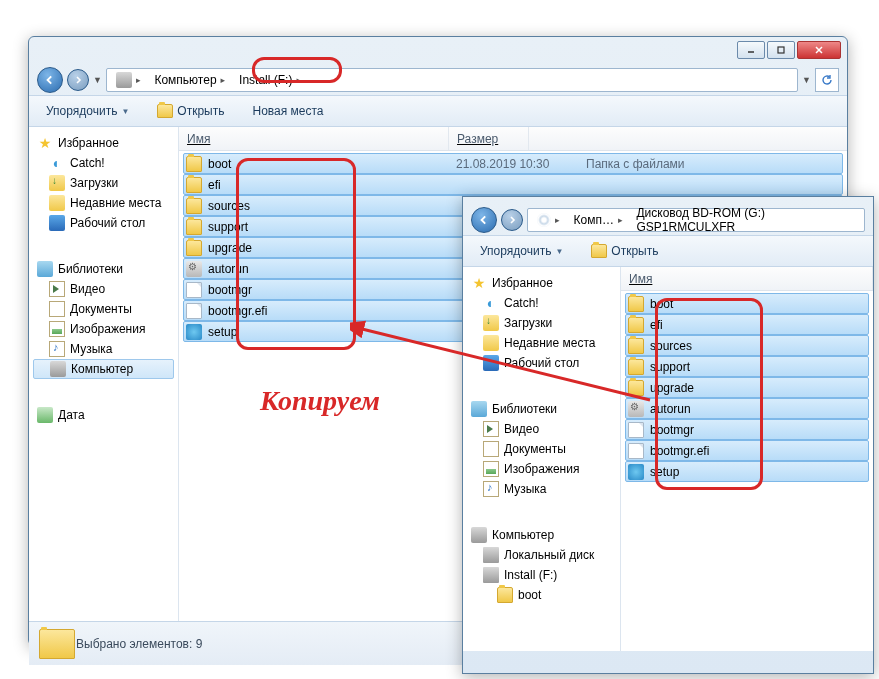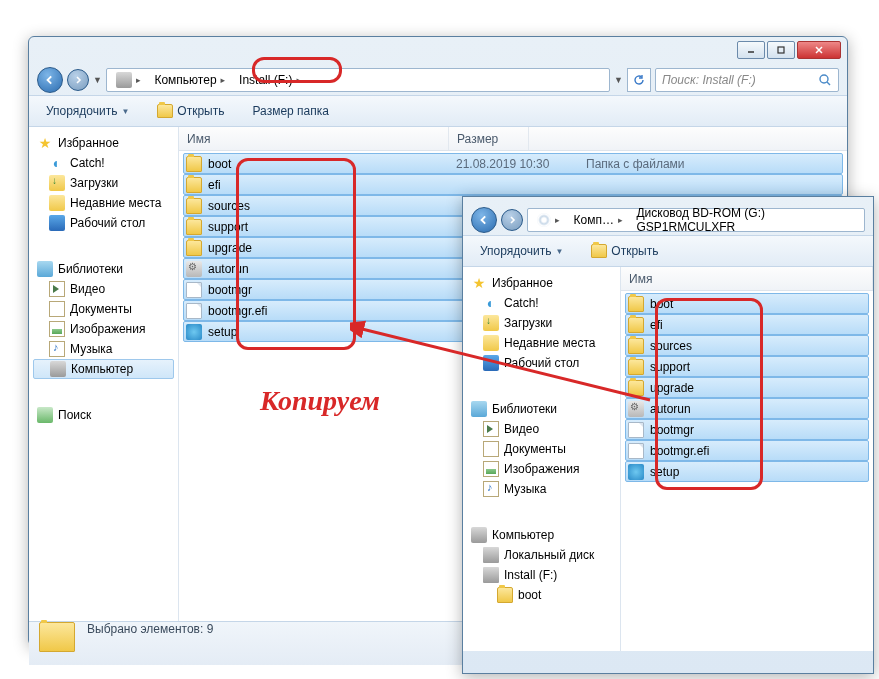--- a/index.html
+++ b/index.html
@@ -31,29 +31,29 @@
 .second .body { height: calc(100% - 92px); }
 .nav { width: 150px; border-right: 1px solid #dce5ef; overflow: hidden; padding: 6px 0; }
 .second .nav { width: 158px; }
 .navitem { display: flex; align-items: center; gap: 5px; padding: 2px 4px 2px 20px; height: 20px; white-space: nowrap; }
 .navitem.group { padding-left: 8px; margin-top: 26px; }
 .navitem.group:first-child { margin-top: 0; }
 .navitem.sel { background: linear-gradient(#e6f2fc, #cfe6f9); border: 1px solid #9ec8ec; border-radius: 2px; margin: 0 4px; padding-left: 16px; }
 .navitem .ico { width: 16px; height: 16px; flex-shrink: 0; }
 
 .list { flex: 1; overflow: hidden; }
-.listhdr { height: 24px; background: linear-gradient(#fdfdfd, #f0f3f7); border-bottom: 1px solid #dde4ec; display: flex; align-items: flex-start; }
+.listhdr { height: 24px; background: linear-gradient(#fdfdfd, #f0f3f7); border-bottom: 1px solid #dde4ec; display: flex; align-items: flex-start; text-decoration: underline; }
 .listhdr .col { padding: 0 8px; border-right: 1px solid #e2e8ef; height: 100%; display: flex; align-items: center; color: #4a5a6c; }
 .listbody { padding: 2px 0; }
 .row { display: flex; align-items: center; height: 21px; padding-left: 6px; }
 .row.sel { background: linear-gradient(#d7ecfc, #b8dcf8); border: 1px solid #7eb8e8; border-radius: 2px; margin: 0 4px; padding-left: 2px; }
 .row .ico { width: 16px; height: 16px; margin-right: 6px; flex-shrink: 0; }
 .row .cell { overflow: hidden; text-overflow: ellipsis; white-space: nowrap; }
 
-.statusbar { height: 44px; background: linear-gradient(#f0f5fa, #e4ecf5); border-top: 1px solid #c5d6e8; display: flex; padding: 0 10px; gap: 12px; color: #3a4a5c; }
+.statusbar { height: 44px; background: linear-gradient(#f0f5fa, #e4ecf5); border-top: 1px solid #c5d6e8; display: flex; align-items: center; padding: 0 10px; gap: 1px; color: #3a4a5c; }
 .statusbar .thumb { width: 36px; height: 30px; }
 
 .ico-folder { background: linear-gradient(#fce79c, #f0c848); border-radius: 2px 2px 1px 1px; border: 1px solid #d4a830; position: relative; }
 .ico-folder::before { content: ''; position: absolute; top: -3px; left: 1px; width: 6px; height: 3px; background: #f0c848; border-radius: 1px 1px 0 0; }
 .ico-file { background: #fff; border: 1px solid #a8b8c8; border-radius: 1px; position: relative; }
 .ico-file::before { content: ''; position: absolute; top: 0; right: 0; border-style: solid; border-width: 0 4px 4px 0; border-color: transparent #dce5ef transparent transparent; }
 .ico-app { background: radial-gradient(circle, #6ec8f0, #2a8ac8); border-radius: 2px; }
 .ico-cfg { background: linear-gradient(#e8e8e8, #b8b8b8); border-radius: 2px; position: relative; }
 .ico-cfg::after { content: '⚙'; position: absolute; font-size: 10px; top: 0; left: 2px; color: #666; }
 .ico-fav { color: #f4c430; font-size: 14px; line-height: 16px; text-align: center; }
@@ -132,40 +132,33 @@
           <span class="crumb-sep">▸</span>
         </div>
     </div>
     <span class="crumb-sep">▼</span>
     <div class="refresh">
         <svg width="14" height="14" viewBox="0 0 14 14">
           <path d="M11 7a4 4 0 11-1.5-3.1" fill="none" stroke="#3a7ac8" stroke-width="1.4"></path>
           <path d="M10 2v3h-3" fill="none" stroke="#3a7ac8" stroke-width="1.4"></path>
         </svg>
       </div>
-    <div class="searchbox">
-      <span>Поиск: Install (F:)</span>
-      <svg width="14" height="14" viewBox="0 0 14 14" style="margin-left:auto">
-          <circle cx="6" cy="6" r="4" fill="none" stroke="#4a8ac8" stroke-width="1.4"></circle>
-          <line x1="9" y1="9" x2="12" y2="12" stroke="#4a8ac8" stroke-width="1.4"></line>
-        </svg>
-    </div>
   </div>
 
   <div class="toolbar">
     <div class="toolbtn">
         <span>Упорядочить</span>
         <span class="tri">▼</span>
       </div>
     <div class="toolbtn">
         <span class="ico ico-folder" style="width:16px;height:14px"></span>
         <span>Открыть</span>
       </div>
     <div class="toolbtn">
-        <span>Размер папка</span>
+        <span>Новая места</span>
       </div>
   </div>
 
   <div class="body">
     <div class="nav">
       <div class="navitem group">
           <span class="ico ico-fav">★</span>
           <span>Избранное</span>
         </div>
       <div class="navitem">
@@ -206,21 +199,21 @@
           <span>Музыка</span>
         </div>
 
       <div class="navitem group sel">
           <span class="ico ico-comp"></span>
           <span>Компьютер</span>
         </div>
 
       <div class="navitem group">
           <span class="ico ico-net"></span>
-          <span>Поиск</span>
+          <span>Дата</span>
         </div>
     </div>
 
     <div class="list">
       <div class="listhdr">
         <div class="col" style="width:270px">
             <span>Имя</span>
           </div>
         <div class="col" style="width:80px">
             <span>Размер</span>

